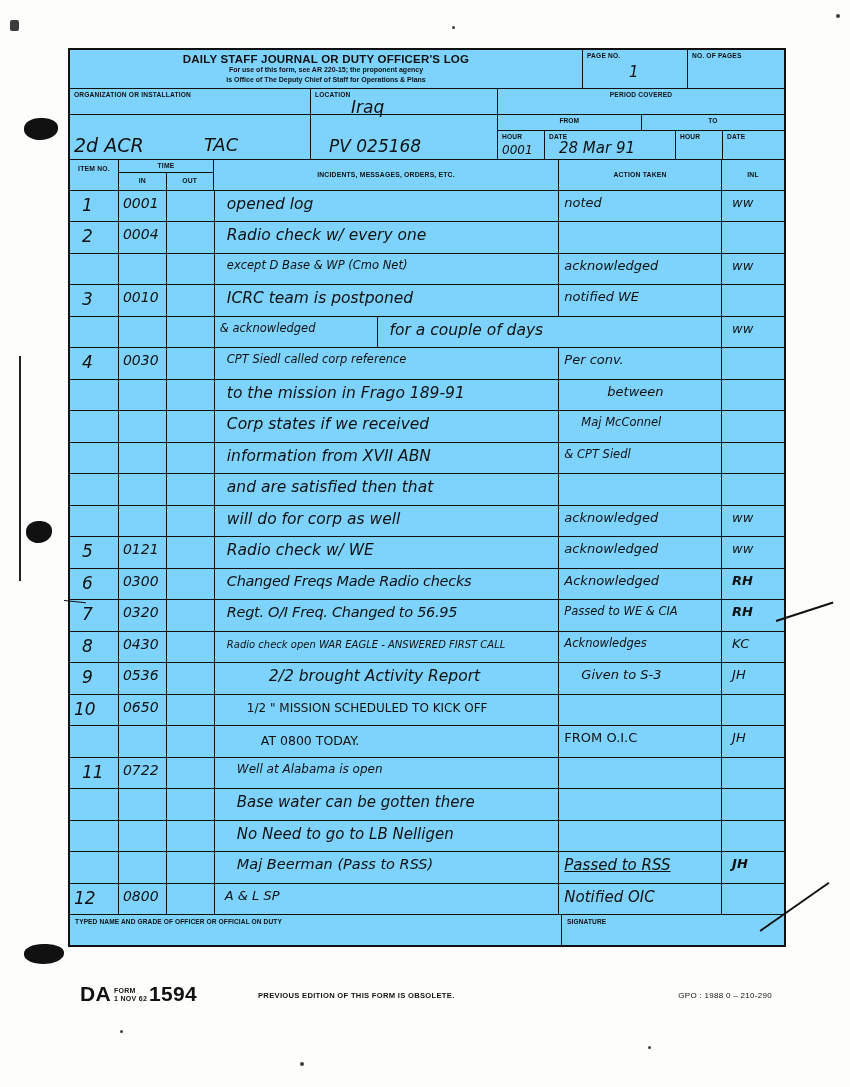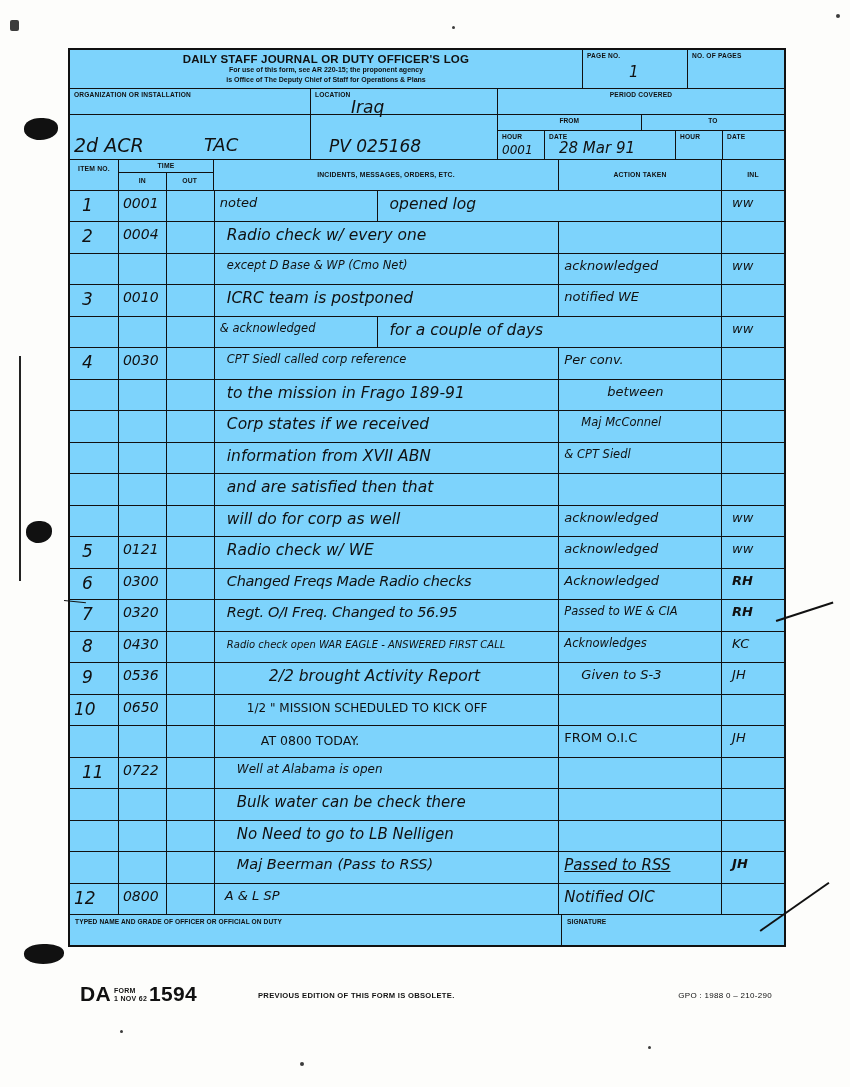--- a/index.html
+++ b/index.html
@@ -433,26 +433,26 @@
       <div class="row">
         <div class="cell cl-item">
             <span class="w item hand">1</span>
           </div>
         <div class="cell cl-in">
             <span class="w time hand">0001</span>
           </div>
         <div class="cell cl-out">
             <span class="w time hand"></span>
           </div>
+        <div class="cell cl-inc">
+            <span class="w inc hand">opened  log</span>
+          </div>
         <div class="cell cl-act">
             <span class="w act hand">noted</span>
           </div>
-        <div class="cell cl-inc">
-            <span class="w inc hand">opened  log</span>
-          </div>
         <div class="cell cl-inl">
             <span class="w inl hand">ww</span>
           </div>
       </div>
 
       <div class="row">
         <div class="cell cl-item">
             <span class="w item hand">2</span>
           </div>
         <div class="cell cl-in">
@@ -833,21 +833,21 @@
         <div class="cell cl-item">
             <span class="w item hand"></span>
           </div>
         <div class="cell cl-in">
             <span class="w time hand"></span>
           </div>
         <div class="cell cl-out">
             <span class="w time hand"></span>
           </div>
         <div class="cell cl-inc">
-            <span class="w inc hand" style="font-size:15px;left:22px;">Bulk water can be check there</span>
+            <span class="w inc hand" style="font-size:15px;left:22px;">Base water can be gotten there</span>
           </div>
         <div class="cell cl-act">
             <span class="w act hand"></span>
           </div>
         <div class="cell cl-inl">
             <span class="w inl hand"></span>
           </div>
       </div>
 
       <div class="row">

